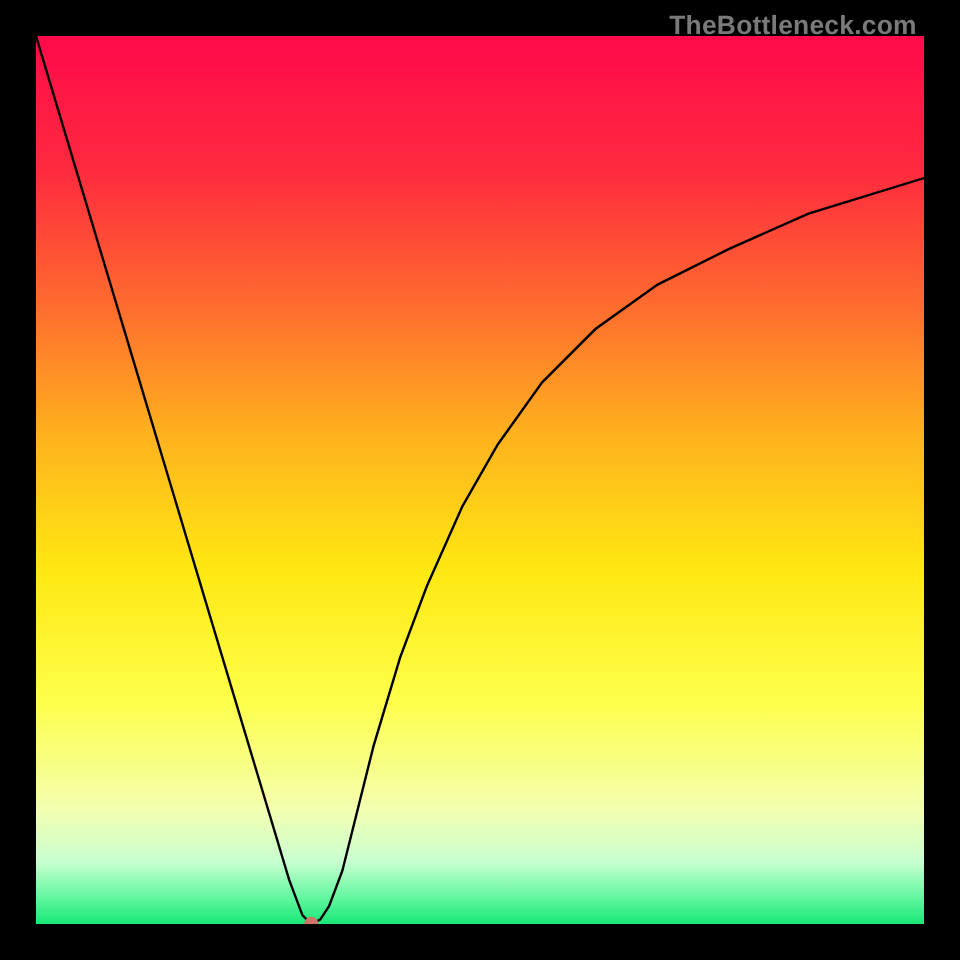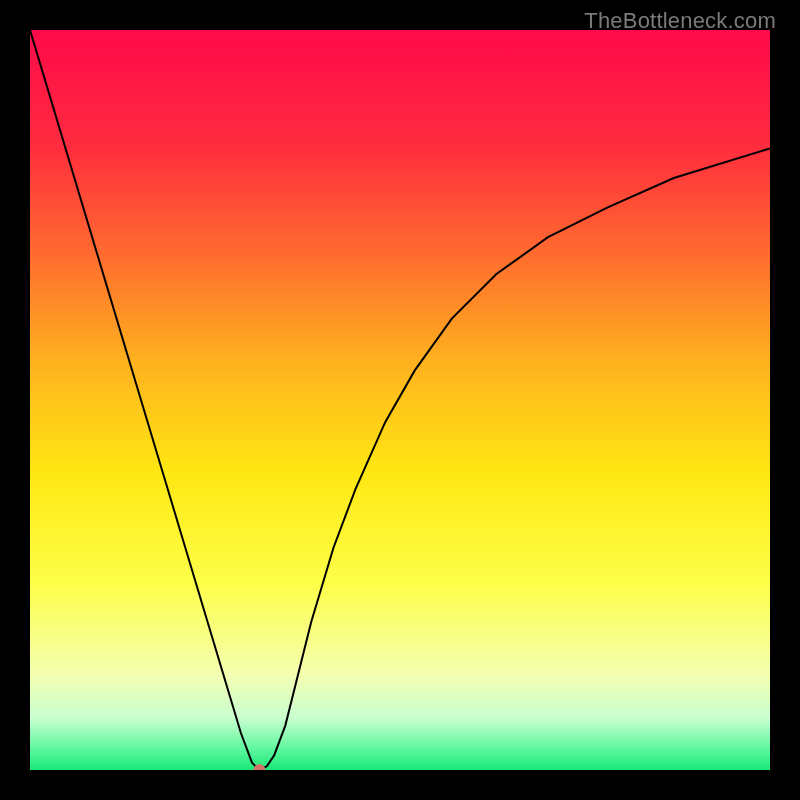--- a/index.html
+++ b/index.html
@@ -21,25 +21,25 @@
   .plot-area {
     position: absolute;
     left: 0;
     top: 0;
     width: 740px;
     height: 740px;
   }
   .watermark {
     position: absolute;
     top: 8px;
-    right: 24px;
+    right: 36px;
     color: #7a7a7a;
     font-family: Arial, Helvetica, sans-serif;
     font-size: 22px;
-    font-weight: 400;
+    font-weight: 700;
     letter-spacing: 0.2px;
   }
   .curve {
     stroke: #000000;
     stroke-width: 2;
     fill: none;
   }
   .marker {
     fill: #cc7766;
   }

